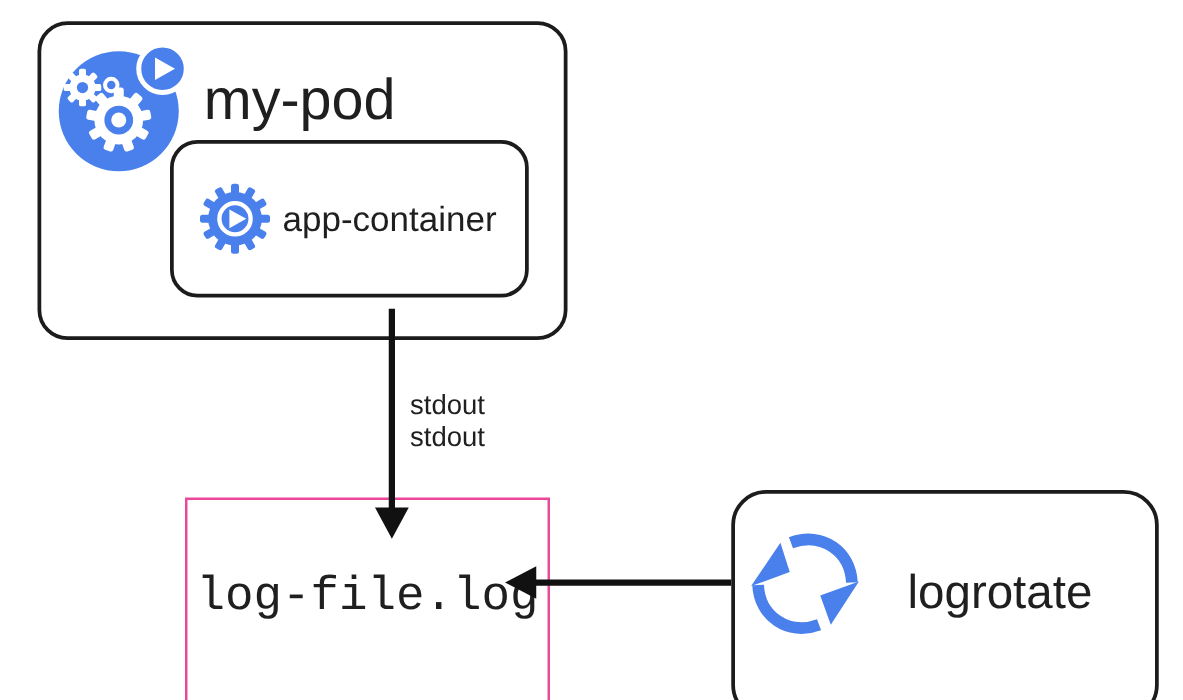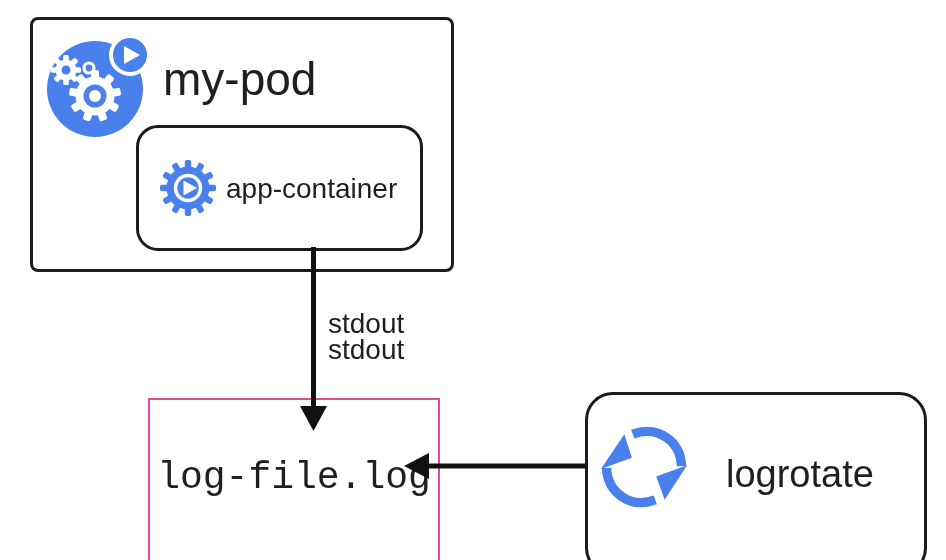--- a/index.html
+++ b/index.html
@@ -8,30 +8,30 @@
     width: 946px;
     height: 560px;
     background: #ffffff;
     font-family: "Liberation Sans", sans-serif;
     color: #1f1f1f;
     overflow: hidden;
   }
   .node { position: absolute; box-sizing: border-box; background: #ffffff; }
   .pod-box {
     left: 30px; top: 17px; width: 424px; height: 255px;
-    border: 3px solid #1c1c1c; border-radius: 8px;
+    border: 3px solid #1c1c1c; border-radius: 24px;
     z-index: 1;
   }
   .pod-icon { position: absolute; left: 12px; top: 12px; width: 110px; height: 110px; }
   .pod-label {
     position: absolute; left: 130px; top: 36px;
     font-size: 46px; line-height: 46px; white-space: nowrap;
   }
   .container-box {
-    position: absolute; left: 103px; top: 105px; width: 287px; height: 126px;
+    position: absolute; left: 103px; top: 92px; width: 287px; height: 126px;
     border: 3px solid #1c1c1c; border-radius: 22px;
     background: #ffffff; box-sizing: border-box;
   }
   .container-icon { position: absolute; left: 17px; top: 28px; width: 64px; height: 64px; }
   .container-label {
     position: absolute; left: 87px; top: 47px;
     font-size: 28px; line-height: 28px; white-space: nowrap;
   }
   .log-box {
     left: 148px; top: 398px; width: 292px; height: 169px;
@@ -48,21 +48,21 @@
     border: 3px solid #1c1c1c; border-radius: 28px;
     z-index: 1;
   }
   .rotate-icon { position: absolute; left: 11px; top: 27px; width: 90px; height: 90px; }
   .rotate-label {
     position: absolute; left: 138px; top: 60px;
     font-size: 38px; line-height: 38px; white-space: nowrap;
   }
   .edge-label {
     position: absolute; left: 328px; top: 311px;
-    font-size: 28px; line-height: 26px;
+    font-size: 22px; line-height: 26px;
     color: #1f1f1f; z-index: 5;
   }
   .edges-layer {
     position: absolute; left: 0; top: 0; width: 946px; height: 560px;
     z-index: 10; pointer-events: none;
   }
 </style>
 </head>
 <body>
 

